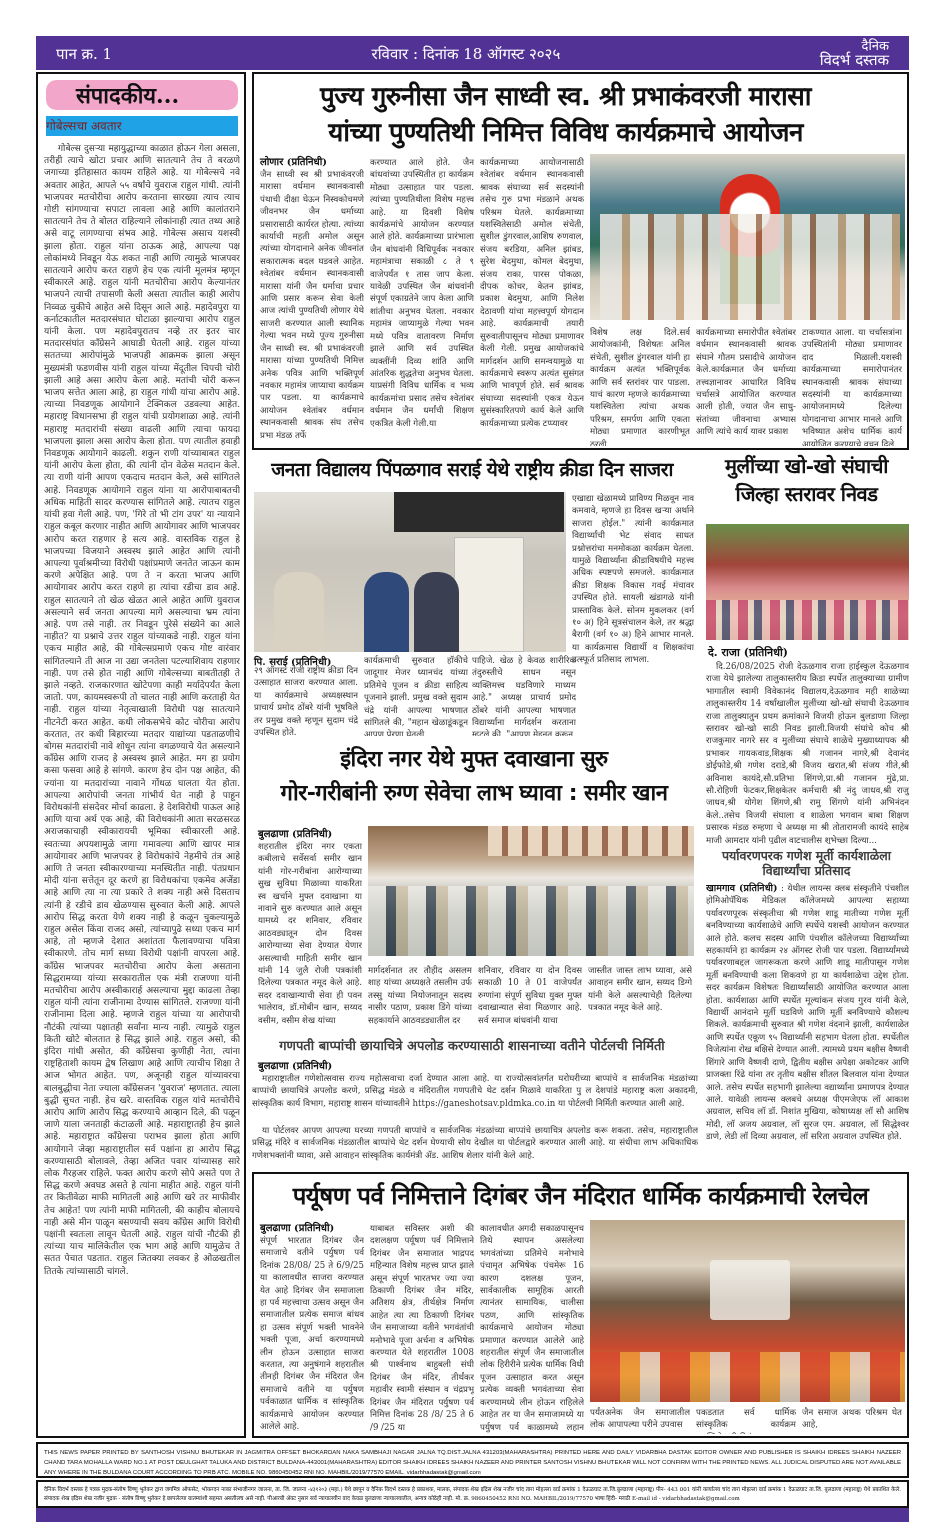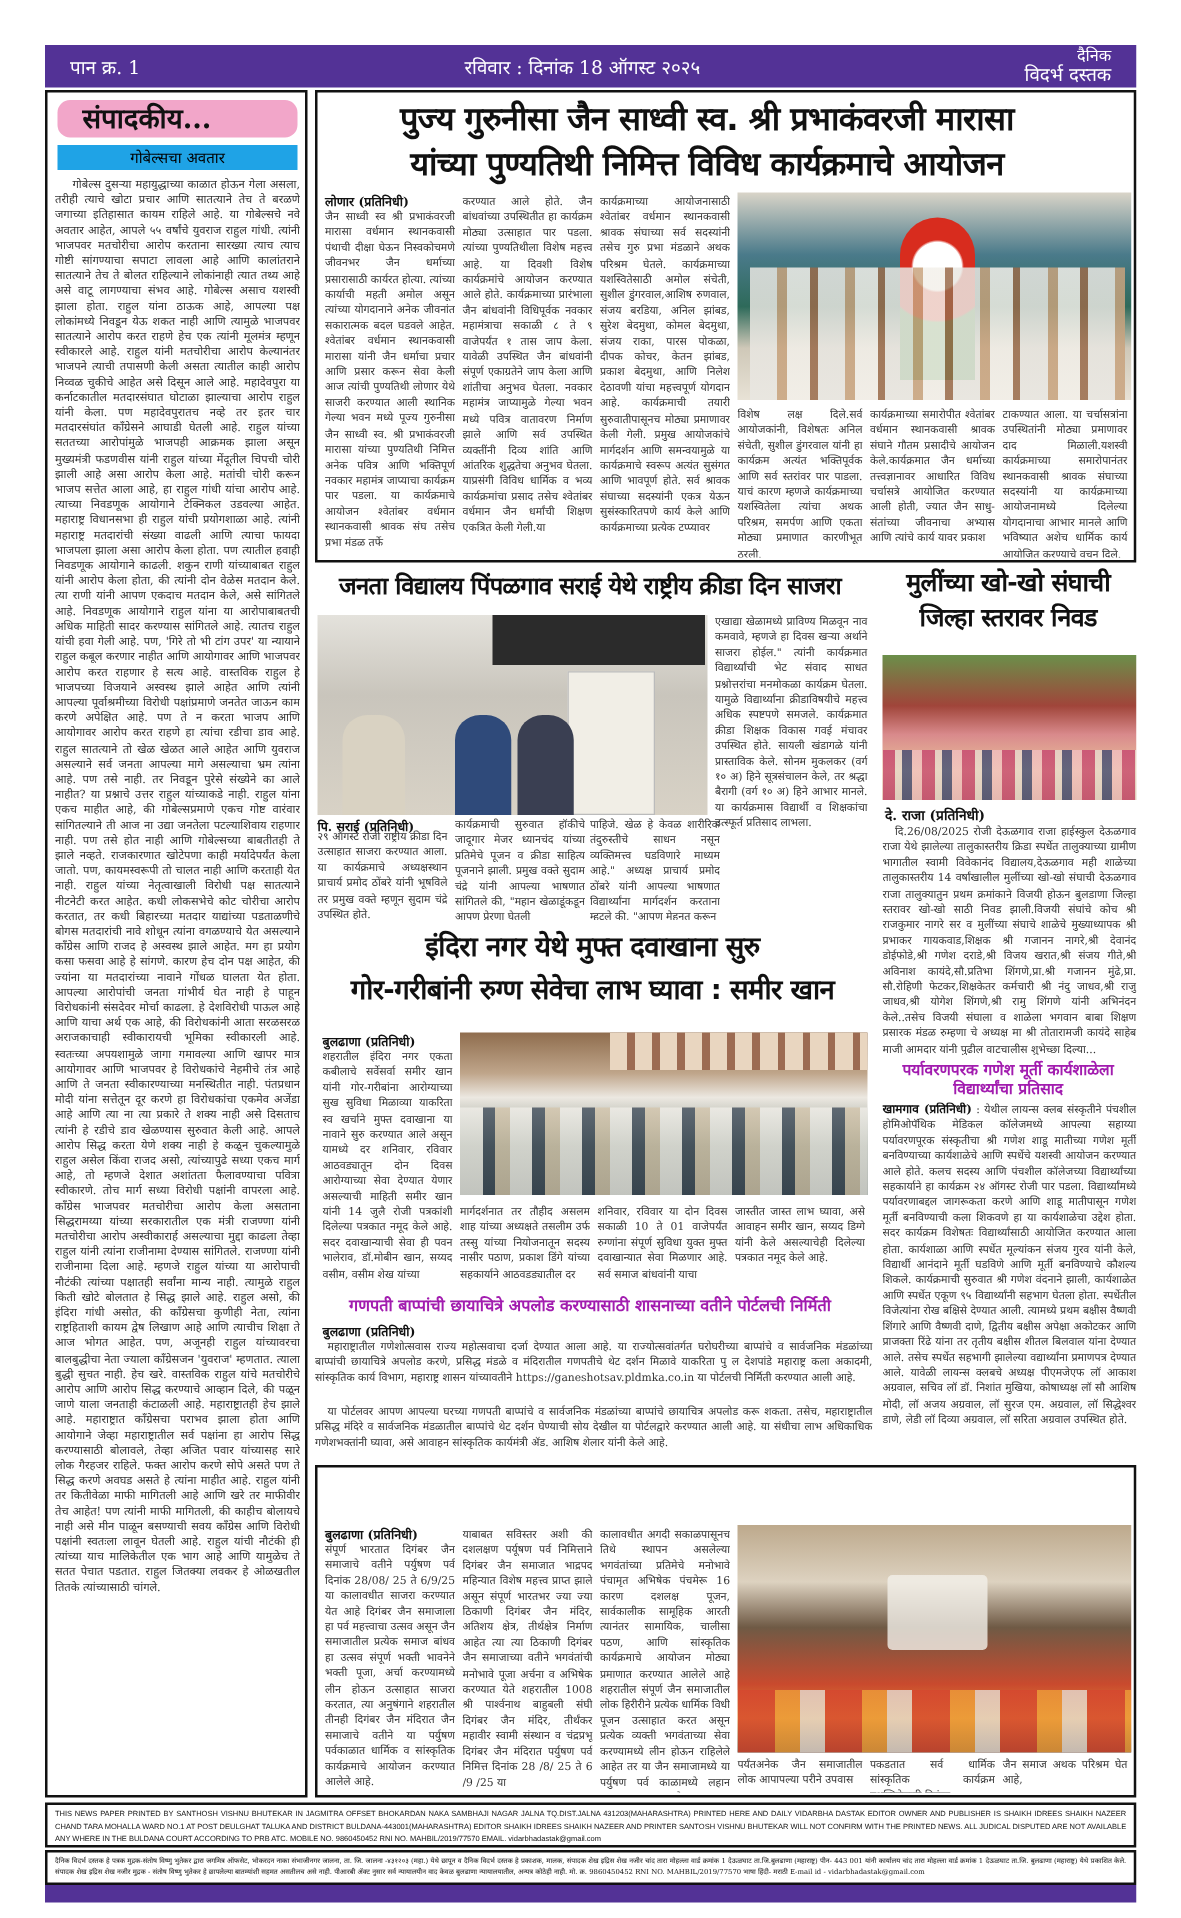--- a/index.html
+++ b/index.html
@@ -8,27 +8,27 @@
   .masthead .page { font-size: 15px; }
   .masthead .date { font-size: 15px; }
   .masthead .brand { text-align: right; line-height: 1; }
   .masthead .brand small { display: block; font-size: 13px; }
   .masthead .brand span { font-size: 15px; }
   .text { font-size: 8.6px; line-height: 12.4px; text-align: justify; color: #333; overflow: hidden; }
   .col { position: absolute; }
   .box { position: absolute; border: 2px solid #111; }
   
   .edit-box { left: 36px; top: 72px; width: 210px; height: 1366px; border: 2px solid #111; }
-  .edit-title { position: absolute; left: 8px; top: 6px; width: 192px; height: 30px; background: #f2a6c9; border-radius: 10px; font-size: 22px; color: #111; font-weight: bold; padding-left: 20px; line-height: 30px; }
-  .edit-sub { position: absolute; left: 8px; top: 42px; width: 192px; height: 20px; background: #1fa3e6; color: #000000; font-size: 12px; text-align: center; line-height: 20px; }
+  .edit-title { position: absolute; left: 8px; top: 6px; width: 192px; height: 30px; background: #f2a6c9; border-radius: 10px; font-size: 22px; color: #111; font-weight: bold; padding-left: 30px; line-height: 30px; }
+  .edit-sub { position: absolute; left: 8px; top: 42px; width: 192px; height: 20px; background: #1fa3e6; color: #7f1d1d; font-size: 12px; line-height: 20px; }
   .edit-body { position: absolute; left: 6px; top: 68px; width: 196px; height: 1290px; }
   .headline { font-family: "DejaVu Sans", sans-serif; font-weight: bold; color: #111; text-align: center; letter-spacing: -0.5px; }
   .photo { position: absolute; overflow: hidden; }
   .dateline { font-weight: bold; font-size: 10px; color: #111; }
-  .caption-h { font-family: "DejaVu Sans", sans-serif; font-weight: bold; color: #a21caf; text-align: center; }
+  .caption-h { font-family: "DejaVu Sans", sans-serif; font-weight: bold; color: #404040; text-align: center; }
   .footer1 { position: absolute; left: 36px; top: 1442px; width: 873px; height: 36px; border: 2px solid #111; font-family: "Liberation Sans", sans-serif; font-size: 6px; line-height: 10px; padding: 3px 6px; color: #111; text-align: justify; }
   .footer2 { position: absolute; left: 36px; top: 1480px; width: 873px; height: 28px; border: 2px solid #111; font-size: 5.5px; line-height: 9px; padding: 3px 6px; color: #111; text-align: justify; }
   .footer-bar { position: absolute; left: 36px; top: 1508px; width: 873px; height: 14px; background: #533296; }
 </style>
 </head>
 <body>
 
 <div class="masthead">
   <span class="page">पान क्र. 1</span>
   <span class="date">रविवार : दिनांक 18 ऑगस्ट २०२५</span>
@@ -124,20 +124,21 @@
     <div>पर्यावरणपरक गणेश मूर्ती कार्यशाळेला</div>
     <div>विद्यार्थ्यांचा प्रतिसाद</div>
   </div>
   <div class="text" style="position:absolute;left:2px;top:34px;width:203px;height:282px;">
     <span class="dateline" style="font-size:9.5px;">खामगाव (प्रतिनिधी)</span>
     <span>: येथील लायन्स क्लब संस्कृतीने पंचशील होमिओपॅथिक मेडिकल कॉलेजमध्ये आपल्या सहाय्या पर्यावरणपूरक संस्कृतीचा श्री गणेश शाडू मातीच्या गणेश मूर्ती बनविण्याच्या कार्यशाळेचे आणि स्पर्धेचे यशस्वी आयोजन करण्यात आले होते. कलच सदस्य आणि पंचशील कॉलेजच्या विद्यार्थ्यांच्या सहकार्याने हा कार्यक्रम २४ ऑगस्ट रोजी पार पडला. विद्यार्थ्यांमध्ये पर्यावरणाबद्दल जागरूकता करणे आणि शाडू मातीपासून गणेश मूर्ती बनविण्याची कला शिकवणे हा या कार्यशाळेचा उद्देश होता. सदर कार्यक्रम विशेषतः विद्यार्थ्यांसाठी आयोजित करण्यात आला होता. कार्यशाळा आणि स्पर्धेत मूल्यांकन संजय गुरव यांनी केले, विद्यार्थी आनंदाने मूर्ती घडविणे आणि मूर्ती बनविण्याचे कौशल्य शिकले. कार्यक्रमाची सुरुवात श्री गणेश वंदनाने झाली, कार्यशाळेत आणि स्पर्धेत एकूण ९५ विद्यार्थ्यांनी सहभाग घेतला होता. स्पर्धेतील विजेत्यांना रोख बक्षिसे देण्यात आली. त्यामध्ये प्रथम बक्षीस वैष्णवी शिंगारे आणि वैष्णवी दाणे, द्वितीय बक्षीस अपेक्षा अकोटकर आणि प्राजक्ता रिंढे यांना तर तृतीय बक्षीस शीतल बिलवाल यांना देण्यात आले. तसेच स्पर्धेत सहभागी झालेल्या वद्यार्थ्यांना प्रमाणपत्र देण्यात आले. यावेळी लायन्स क्लबचे अध्यक्ष पीएमजेएफ लॉ आकाश अग्रवाल, सचिव लॉ डॉ. निशांत मुखिया, कोषाध्यक्ष लॉ सौ आशिष मोदी, लॉ अजय अग्रवाल, लॉ सुरज एम. अग्रवाल, लॉ सिद्धेश्वर डाणे, लेडी लॉ दिव्या अग्रवाल, लॉ सरिता अग्रवाल उपस्थित होते.</span>
   </div>
 </div>
 
 <div class="box" style="left:252px;top:1172px;width:657px;height:266px;">
+  <div class="headline" style="position:absolute;left:0;top:4px;width:653px;font-size:24px;line-height:36px;">पर्यूषण पर्व निमित्ताने दिगंबर जैन मंदिरात धार्मिक कार्यक्रमाची रेलचेल</div>
   <div class="col" style="left:6px;top:46px;width:104px;height:214px;">
     <div class="dateline">बुलढाणा (प्रतिनिधी)</div>
     <div class="text" style="height:198px;">संपूर्ण भारतात दिगंबर जैन समाजाचे वतीने पर्युषण पर्व दिनांक 28/08/ 25 ते 6/9/25 या कालावधीत साजरा करण्यात येत आहे दिगंबर जैन समाजाला हा पर्व महत्त्वाचा उत्सव असून जैन समाजातील प्रत्येक समाज बांधव हा उत्सव संपूर्ण भक्ती भावनेने भक्ती पूजा, अर्चा करण्यामध्ये लीन होऊन उत्साहात साजरा करतात, त्या अनुषंगाने शहरातील तीनही दिगंबर जैन मंदिरात जैन समाजाचे वतीने या पर्युषण पर्वकाळात धार्मिक व सांस्कृतिक कार्यक्रमाचे आयोजन करण्यात आलेले आहे.</div>
   </div>
   <div class="col text" style="left:116px;top:48px;width:104px;height:212px;">याबाबत सविस्तर अशी की दशलक्षण पर्यूषण पर्व निमित्ताने दिगंबर जैन समाजात भाद्रपद महिन्यात विशेष महत्त्व प्राप्त झाले असून संपूर्ण भारतभर ज्या ज्या ठिकाणी दिगंबर जैन मंदिर, अतिशय क्षेत्र, तीर्थक्षेत्र निर्माण आहेत त्या त्या ठिकाणी दिगंबर जैन समाजाच्या वतीने भगवंतांची मनोभावे पूजा अर्चना व अभिषेक करण्यात येते शहरातील 1008 श्री पार्श्वनाथ बाहुबली संघी दिगंबर जैन मंदिर, तीर्थंकर महावीर स्वामी संस्थान व चंद्रप्रभू दिगंबर जैन मंदिरात पर्युषण पर्व निमित्त दिनांक 28 /8/ 25 ते 6 /9 /25 या</div>
   <div class="col text" style="left:226px;top:48px;width:104px;height:212px;">कालावधीत अगदी सकाळपासूनच तिथे स्थापन असलेल्या भगवंतांच्या प्रतिमेचे मनोभावे पंचामृत अभिषेक पंचमेरू 16 कारण दशलक्ष पूजन, सार्वकालीक सामूहिक आरती त्यानंतर सामायिक, चालीसा पठण, आणि सांस्कृतिक कार्यक्रमाचे आयोजन मोठ्या प्रमाणात करण्यात आलेले आहे शहरातील संपूर्ण जैन समाजातील लोक हिरीरीने प्रत्येक धार्मिक विधी पूजन उत्साहात करत असून प्रत्येक व्यक्ती भगवंताच्या सेवा करण्यामध्ये लीन होऊन राहिलेले आहेत तर या जैन समाजामध्ये या पर्युषण पर्व काळामध्ये लहान बालकापासून तर वयो वृद्ध</div>
   <div class="photo" style="left:336px;top:46px;width:315px;height:182px;background:linear-gradient(180deg,#bda98c 0%,#ddd2c0 25%,#6f5a45 45%,#c94a2e 70%,#e08a33 85%,#5b3a2a 100%);">
     <div style="position:absolute;left:120px;top:40px;width:80px;height:60px;background:#f2f0ea;border-radius:4px;opacity:0.8;"></div>
     <div style="position:absolute;left:0;bottom:0;width:315px;height:50px;background:repeating-linear-gradient(90deg,#d7462f 0 30px,#f0a13a 30px 50px,#e8e4dc 50px 70px);opacity:0.75;"></div>
   </div>

